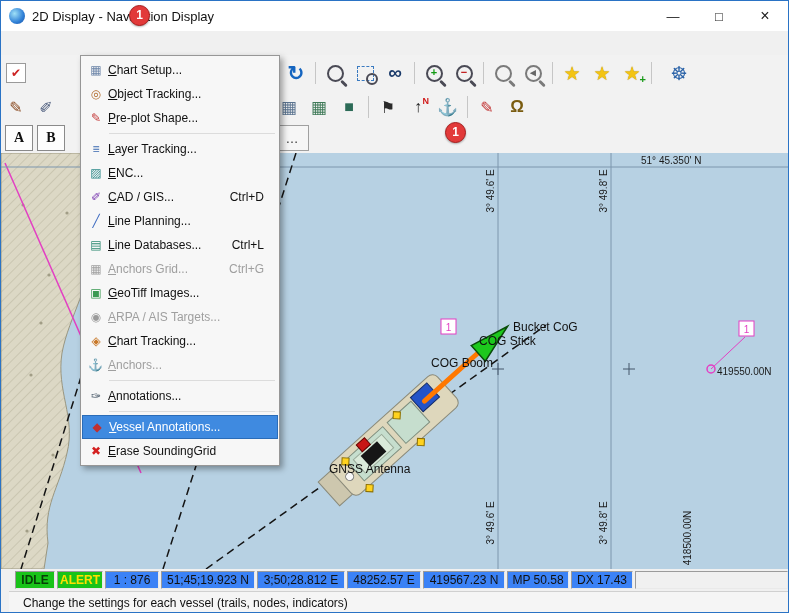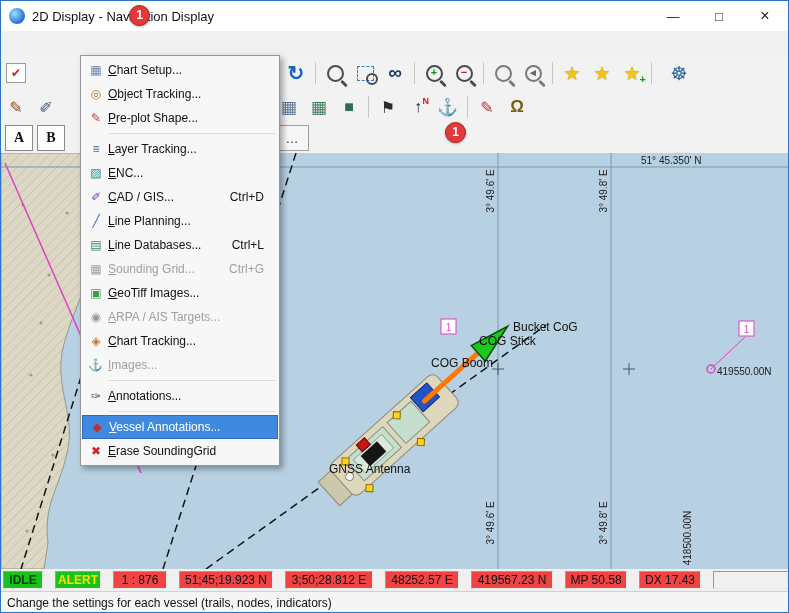--- a/index.html
+++ b/index.html
@@ -74,34 +74,34 @@
             display:flex;align-items:center;justify-content:center;margin-left:210px;
             font-size:13px;color:#333;flex:none;}
 
   
   .map{position:absolute;top:152px;left:0;width:787px;height:416px;background:#b7d1e3;}
   .map svg{display:block;}
   svg text{font-family:"Liberation Sans",sans-serif;}
 
   
   .statusbar{position:absolute;top:568px;left:0;right:0;height:22px;background:#f0f0f0;
-             display:flex;align-items:center;padding-left:2px;gap:12px;font-size:12px;}
+             display:flex;align-items:center;padding-left:14px;gap:2px;font-size:12px;}
   .scell{height:18px;box-sizing:border-box;border:1px solid;
          border-color:#9b9b9b #e9e9e9 #e9e9e9 #9b9b9b;display:flex;align-items:center;
-         justify-content:center;background:#ef4444;color:#111;white-space:nowrap;flex:none;}
+         justify-content:center;background:#3b82f6;color:#111;white-space:nowrap;flex:none;}
   .s-idle{width:40px;background:#19c319;font-weight:bold;color:#083;color:#063e06;}
   .s-alert{width:46px;background:#19c319;color:#ffe000;font-weight:bold;}
   .s-scale{width:54px;} .s-lat{width:94px;} .s-lon{width:88px;} .s-east{width:74px;}
   .s-north{width:82px;} .s-mp{width:62px;} .s-dx{width:62px;}
   .s-fill{flex:1;height:18px;box-sizing:border-box;border:1px solid;
           border-color:#9b9b9b #e9e9e9 #e9e9e9 #9b9b9b;}
 
   
-  .infobar{position:absolute;top:590px;left:0;right:0;height:21px;background:#f5f5f5;
-           border-top:1px solid #d0d0d0;display:flex;align-items:center;padding-left:6px;
+  .infobar{position:absolute;top:590px;left:8px;right:0;height:21px;background:#f5f5f5;
+           border-top:1px solid #d0d0d0;display:flex;align-items:center;padding-left:14px;
            font-size:12px;color:#111;}
 
   
   .menupopup{position:absolute;top:54px;left:79px;width:198px;background:#f7f7f7;
              border:1px solid #979797;box-shadow:3px 3px 6px rgba(0,0,0,.35);
              padding:2px 0;z-index:50;font-size:12px;}
   .mrow{height:24px;display:flex;align-items:center;padding:0 2px;box-sizing:border-box;margin:0 1px;}
   .micon{width:24px;text-align:center;font-size:12px;flex:none;}
   .mlabel{display:inline-block;color:#111;white-space:nowrap;}
   .mlabel::first-letter{text-decoration:underline;}
@@ -375,38 +375,38 @@
       <span class="micon" style="color: rgb(58, 104, 192);">╱</span>
       <span class="mlabel">Line Planning...</span>
     </div>
     <div class="mrow">
       <span class="micon" style="color: rgb(46, 138, 114);">▤</span>
       <span class="mlabel">Line Databases...</span>
       <span class="mshort">Ctrl+L</span>
     </div>
     <div class="mrow disabled">
       <span class="micon" style="color: rgb(160, 160, 160);">▦</span>
-      <span class="mlabel">Sounding Grid...</span>
+      <span class="mlabel">Anchors Grid...</span>
       <span class="mshort">Ctrl+G</span>
     </div>
     <div class="mrow">
       <span class="micon" style="color: rgb(58, 154, 82);">▣</span>
       <span class="mlabel">GeoTiff Images...</span>
     </div>
     <div class="mrow disabled">
       <span class="micon" style="color: rgb(154, 154, 154);">◉</span>
       <span class="mlabel">ARPA / AIS Targets...</span>
     </div>
     <div class="mrow">
       <span class="micon" style="color: rgb(200, 120, 40);">◈</span>
       <span class="mlabel">Chart Tracking...</span>
     </div>
     <div class="mrow disabled">
       <span class="micon" style="color: rgb(136, 146, 164);">⚓</span>
-      <span class="mlabel">Images...</span>
+      <span class="mlabel">Anchors...</span>
     </div>
     <div class="msep"></div>
     <div class="mrow">
       <span class="micon" style="color: rgb(74, 90, 106);">✑</span>
       <span class="mlabel">Annotations...</span>
     </div>
     <div class="msep"></div>
     <div class="mrow selected">
       <span class="micon" style="color: rgb(192, 48, 48);">◆</span>
       <span class="mlabel">Vessel Annotations...</span>

